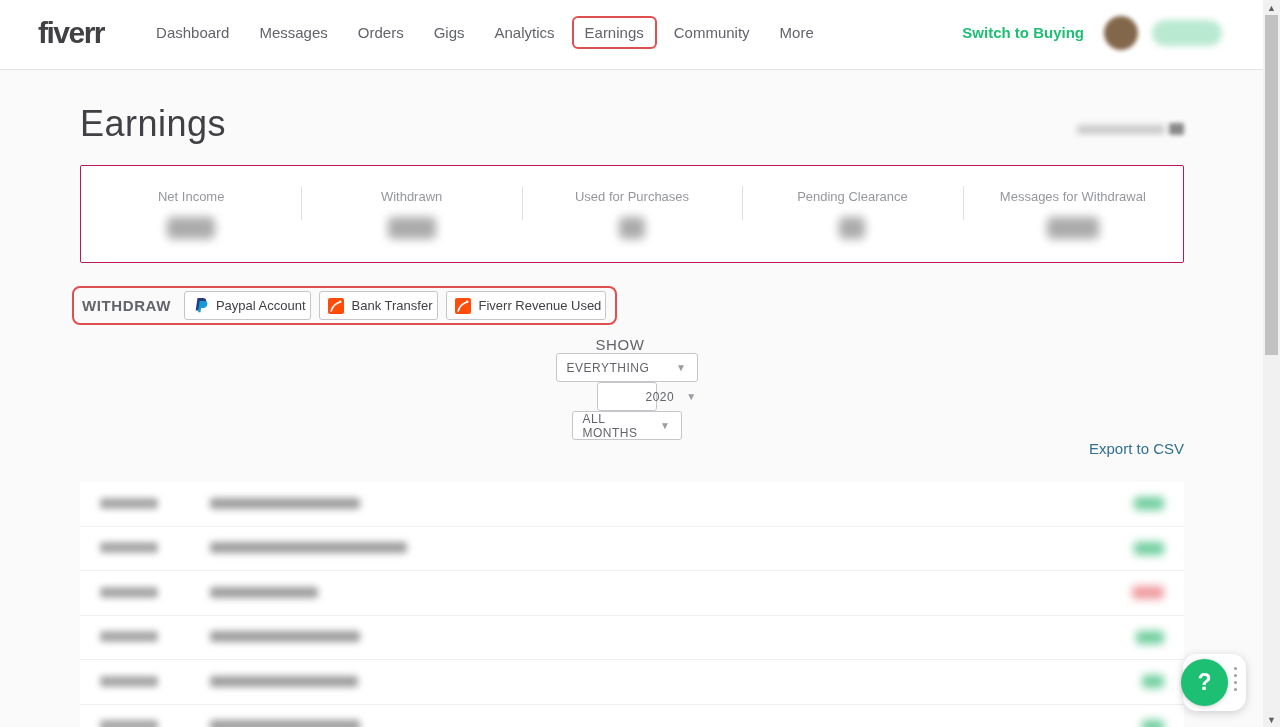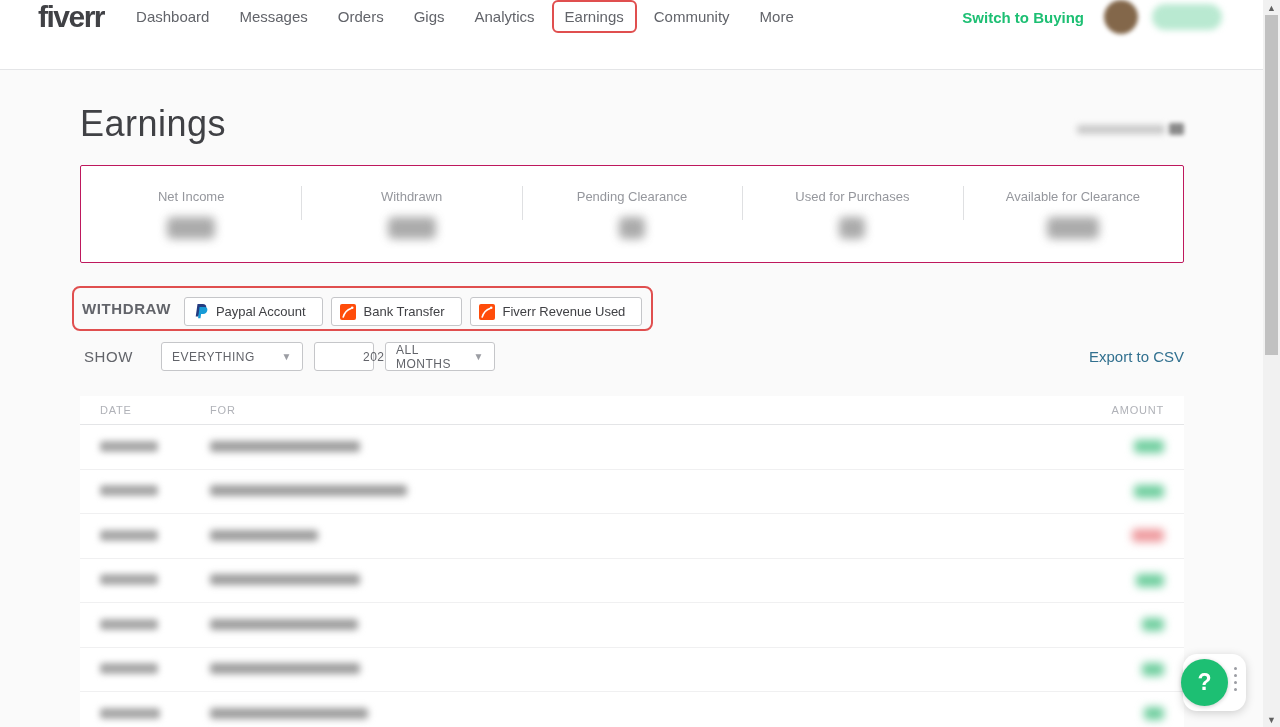--- a/index.html
+++ b/index.html
@@ -2,21 +2,21 @@
 <html><head>
 <meta charset="utf-8">
 <style>
   * { margin:0; padding:0; box-sizing:border-box; }
   html,body { width:1280px; height:727px; overflow:hidden; }
   body { font-family:"Liberation Sans","DejaVu Sans",sans-serif; background:#fff; }
   .app { position:relative; width:1280px; height:727px; overflow:hidden; background:#fafafa; }
 
   
   .header { height:70px; background:#fff; border-bottom:1px solid #e4e5e7;
-            display:flex; align-items:flex-start; padding:0 30px 4px 38px; position:relative; z-index:2; }
+            display:flex; align-items:center; padding:0 30px 4px 38px; position:relative; z-index:2;gap:20px; }
   .logo { font-size:30px; font-weight:800; letter-spacing:-1.5px; color:#404145; margin-right:32px; }
   .nav { display:flex; align-items:center; }
   .nav-item { font-size:15px; color:#62646a; margin-right:30px; cursor:pointer; white-space:nowrap; }
   .nav-item.highlight { border:2px solid #e04f4f; border-radius:6px; padding:6px 11px; margin-left:-13px; margin-right:17px; }
   .header-right { margin-left:auto; display:flex; align-items:center; }
   .switch-link { color:#1dbf73; font-size:15px; font-weight:600; margin-right:20px; cursor:pointer; }
   .avatar { width:34px; height:34px; border-radius:50%; background:#83674a; filter:blur(2px); margin-right:14px; }
   .balance-pill { width:70px; height:26px; border-radius:13px; background:#b9e9d1; filter:blur(3px); margin-right:28px; }
 
   
@@ -40,26 +40,26 @@
   .sum-col + .sum-col::before { content:""; position:absolute; left:0; top:20px; width:1px; height:34px; background:#dfe0e2; }
   .sum-label { font-size:13px; color:#95979d; }
   .blur-val { height:22px; border-radius:5px; background:#969696; opacity:.8; filter:blur(5px); margin:13px auto 0; }
 
   
   .withdraw-row { margin-top:23px; }
   .withdraw-box { display:inline-flex; align-items:center; border:2px solid #e04f4f; border-radius:8px;
                   padding:3px 9px 3px 6px; margin-left:-8px; background:transparent; }
   .withdraw-label { font-size:15px; color:#62646a; letter-spacing:.6px; margin:0 13px 0 2px;font-weight:bold; }
   .method-btn { display:inline-flex; align-items:center; background:#fff; border:1px solid #c5c6c9; border-radius:3px;
-                height:29px; padding:0 16px 0 8px; margin-right:8px; font-size:13px; color:#404145; cursor:pointer;margin-top:6px; }
+                height:29px; padding:0 4px 0 8px; margin-right:8px; font-size:13px; color:#404145; cursor:pointer; }
   .method-btn:last-child { margin-right:0; }
   .method-btn .m-icon { margin-right:8px; display:flex; align-items:center; }
 
   
-  .show-row { margin-top:11px; display:flex; align-items:center; }
+  .show-row { margin-top:11px; display:flex; align-items:center;flex-direction:column; }
   .show-label { font-size:15px; color:#62646a; letter-spacing:.6px; width:77px; margin-left:4px; }
   .dd { display:inline-flex; align-items:center; justify-content:space-between; background:#fff; border:1px solid #c5c6c9;
         border-radius:3px; height:29px; padding:0 10px; font-size:12px; color:#62646a; letter-spacing:.5px;
         margin-right:11px; cursor:pointer; }
   .dd .caret { color:#9b9da3; font-size:10px; margin-left:12px; }
   .dd-type { width:142px; } .dd-year { width:57px;padding-left:48px; } .dd-month { width:110px; }
   .export-link { margin-left:auto; font-size:15px; color:#31708f; cursor:pointer; }
 
   
   .table-card { margin-top:25px; background:#fff; height:352px; overflow:hidden; }
@@ -119,29 +119,29 @@
     <div class="summary-card">
       <div class="sum-col">
         <div class="sum-label">Net Income</div>
         <div class="blur-val" style="width: 48px;"></div>
       </div>
       <div class="sum-col">
         <div class="sum-label">Withdrawn</div>
         <div class="blur-val" style="width: 48px;"></div>
       </div>
       <div class="sum-col">
+        <div class="sum-label">Used for Purchases</div>
+        <div class="blur-val" style="width: 26px;"></div>
+      </div>
+      <div class="sum-col">
         <div class="sum-label">Pending Clearance</div>
         <div class="blur-val" style="width: 26px;"></div>
       </div>
       <div class="sum-col">
-        <div class="sum-label">Used for Purchases</div>
-        <div class="blur-val" style="width: 26px;"></div>
-      </div>
-      <div class="sum-col">
-        <div class="sum-label">Available for Clearance</div>
+        <div class="sum-label">Messages for Withdrawal</div>
         <div class="blur-val" style="width: 52px;"></div>
       </div>
     </div>
 
     <div class="withdraw-row">
       <div class="withdraw-box">
         <span class="withdraw-label">WITHDRAW</span>
 
         <button class="method-btn">
           <span class="m-icon">
@@ -188,25 +188,20 @@
         <span class="caret">▼</span>
       </div>
       <div class="dd dd-month">
         <span>ALL MONTHS</span>
         <span class="caret">▼</span>
       </div>
       <span class="export-link">Export to CSV</span>
     </div>
 
     <div class="table-card">
-      <div class="t-head">
-        <span class="c-date">DATE</span>
-        <span class="c-for">FOR</span>
-        <span class="c-amount">AMOUNT</span>
-      </div>
       <div id="table-body">
   <div class="t-row">
     <span class="c-date"><span class="b-date" style="display: inline-block; width: 58px;"></span></span>
     <span class="c-for"><span class="b-desc" style="display: inline-block; width: 150px;"></span></span>
     <span class="c-amount">
               <span class="b-amount green" style="display: inline-block; width: 30px;"></span>
             </span>
   </div>
 
   <div class="t-row">

